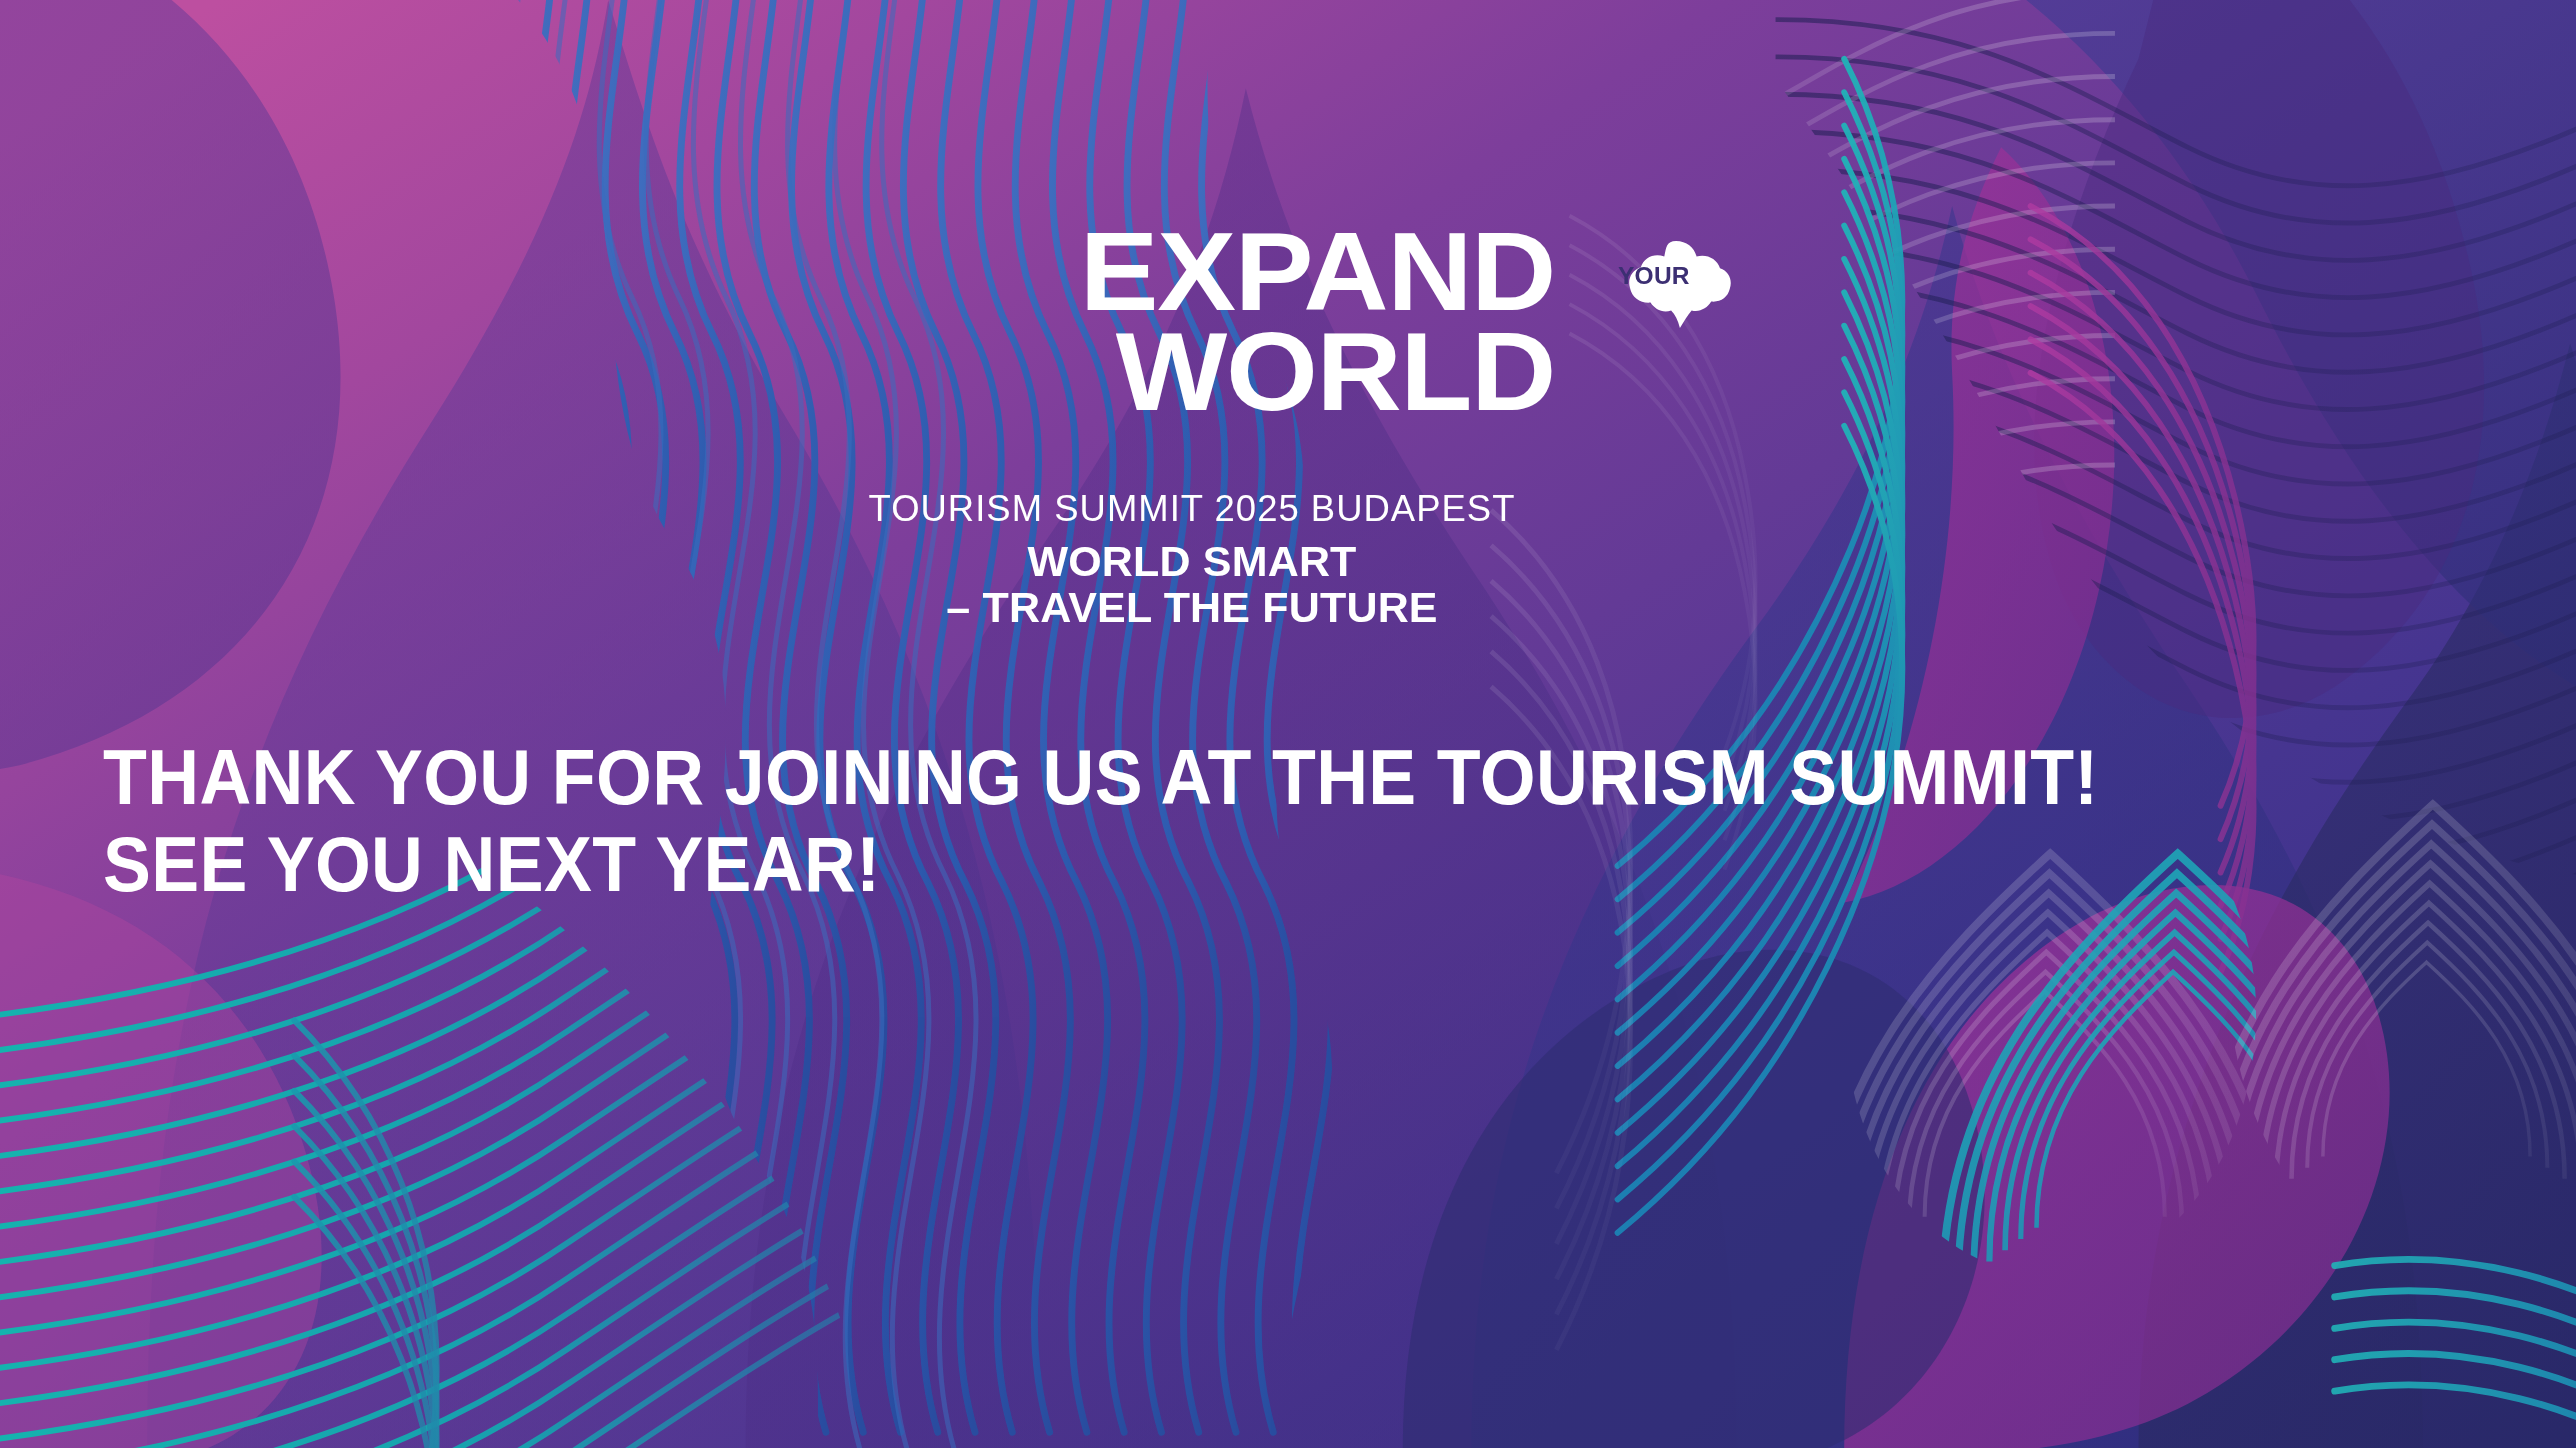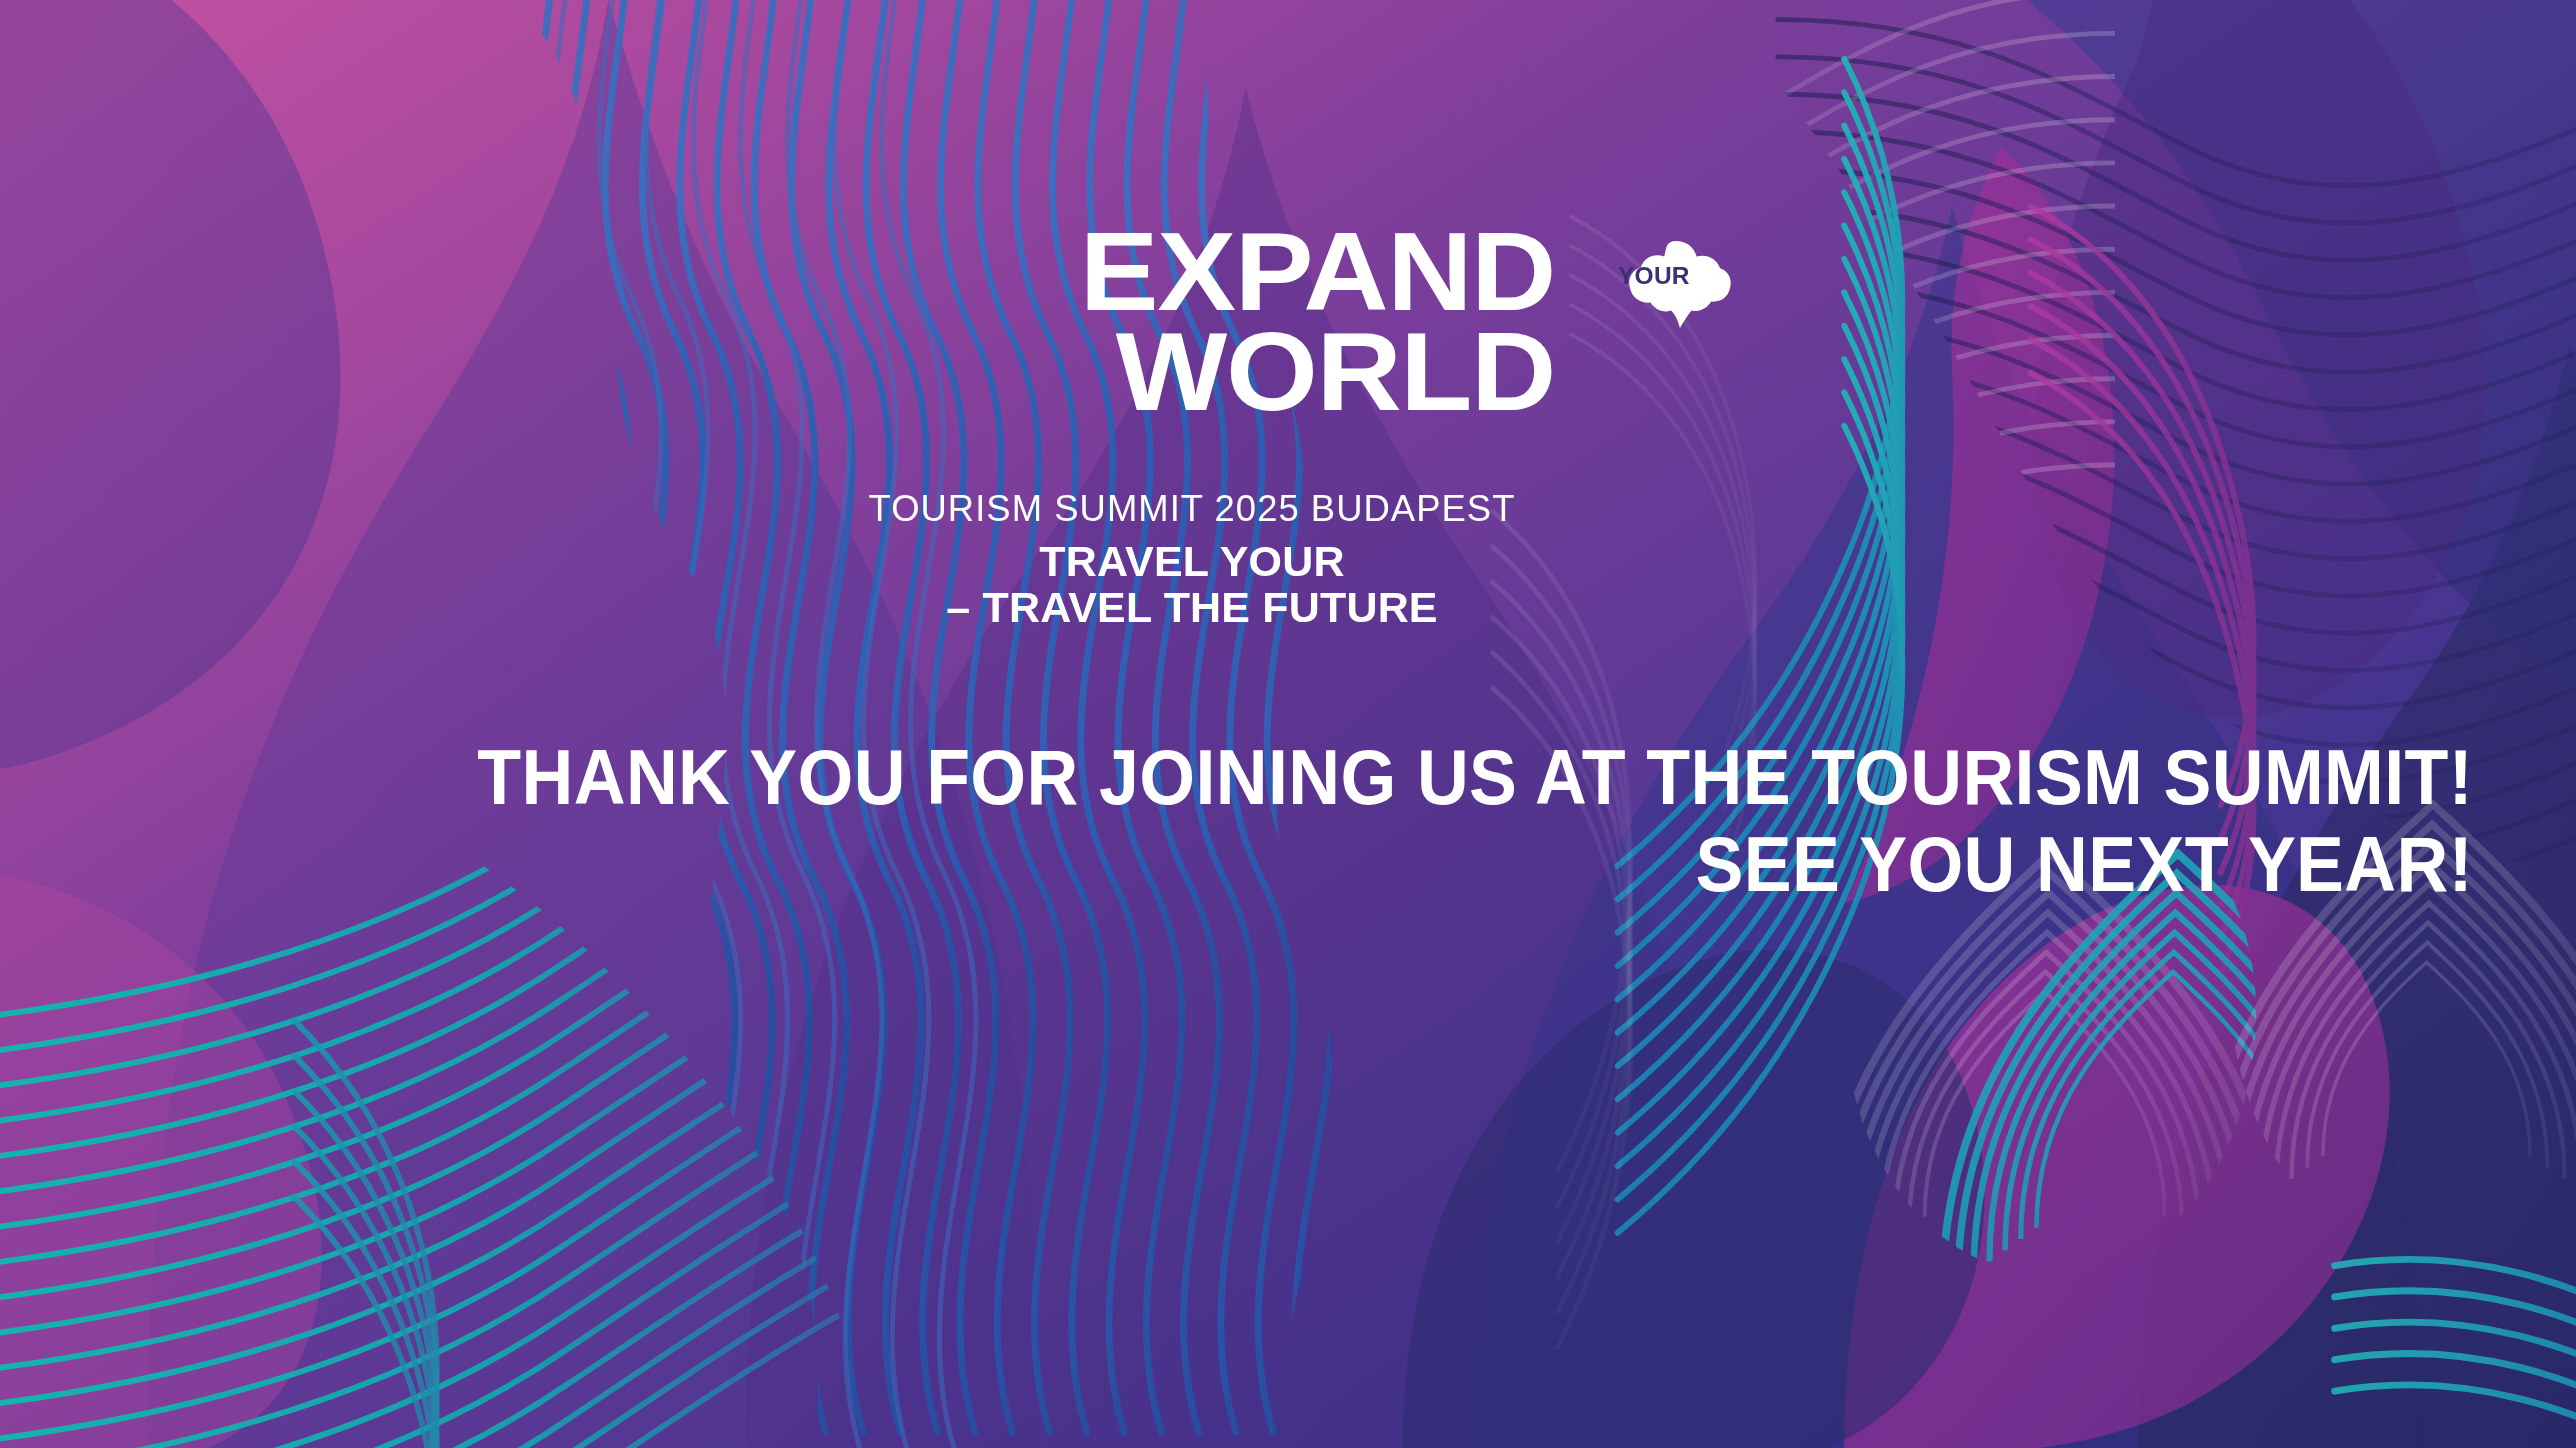--- a/index.html
+++ b/index.html
@@ -93,21 +93,21 @@
     letter-spacing:0.004em;
     line-height:1.07;
     white-space:nowrap;
   }
 
   
   #headline {
     position:absolute;
     left:0; top:734px;
     width:2576px;
-    text-align:right;
+    text-align:left;
     color:#ffffff;
   }
   .headline-line {
     display:block;
     font-size:78px;
     font-weight:700;
     letter-spacing:0.005em;
     line-height:1.12;
     white-space:nowrap;
     transform:scaleX(0.92);
@@ -812,21 +812,21 @@
           C 9,42 14,33 23,30
           C 26,20 37,15 47,19
           C 49,10 49,3 59,3 Z"></path>
       </svg>
       <div id="your-bubble-label">YOUR</div>
     </div>
 
     <div id="event-line">TOURISM SUMMIT 2025 BUDAPEST</div>
 
     <div id="tagline">
-      <span class="tagline-line">TRAVEL YOUR</span>
+      <span class="tagline-line">WORLD SMART</span>
       <span class="tagline-line">– TRAVEL THE FUTURE</span>
     </div>
 
     <div id="headline">
       <span class="headline-line">THANK YOU FOR JOINING US AT THE TOURISM SUMMIT!</span>
       <span class="headline-line">SEE YOU NEXT YEAR!</span>
     </div>
 
   </div>
 </div>

